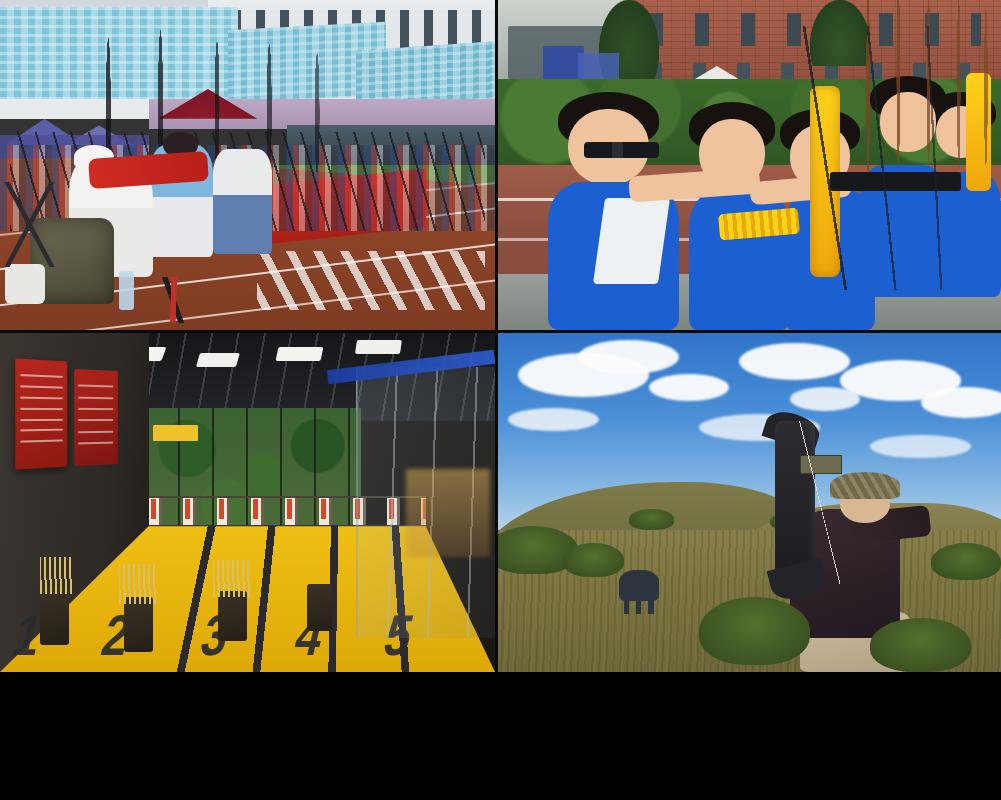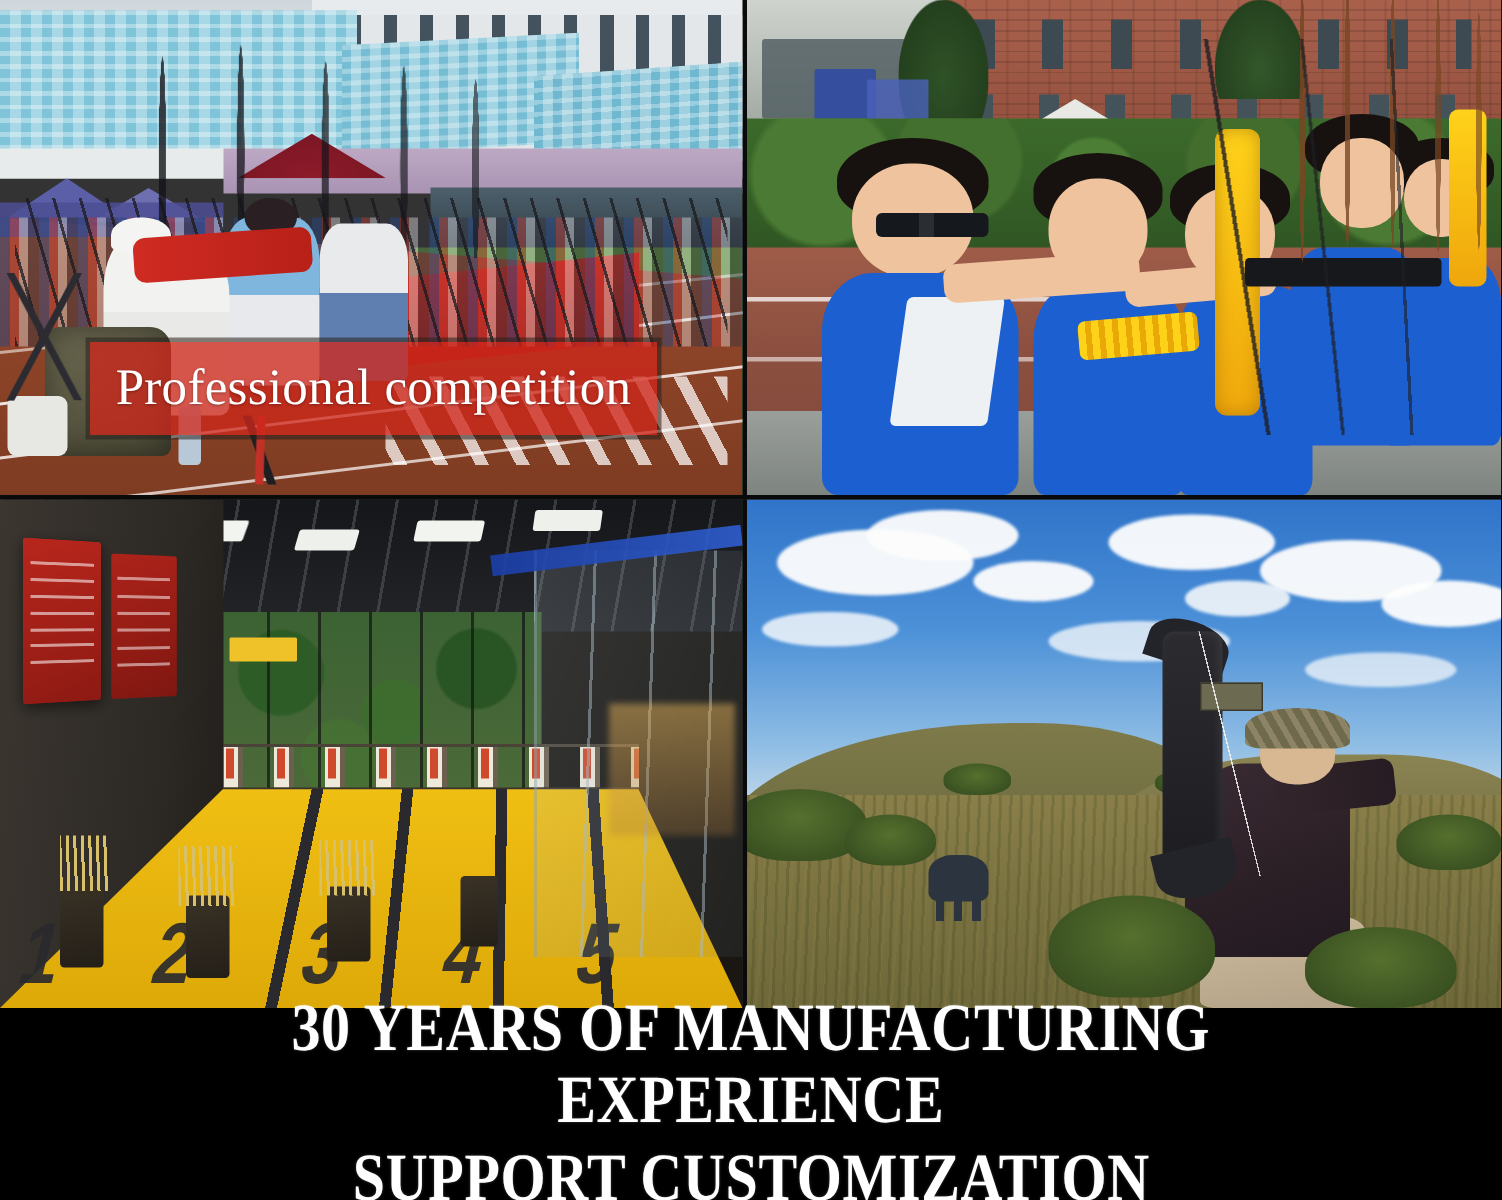--- a/index.html
+++ b/index.html
@@ -383,23 +383,20 @@
         <div class="lay p1-archerB-head"></div>
         <div class="lay p1-archerA"></div>
         <div class="lay p1-archerA-cap"></div>
         <div class="lay p1-archerA-arm"></div>
         <div class="lay p1-bag"></div>
         <div class="lay p1-bucket"></div>
         <div class="lay p1-bottle"></div>
         <div class="lay p1-stand-leg"></div>
         <div class="lay p1-tripod"></div>
       </div>
-      <div class="cap cap-red cap1">
-        <span>Professional competition</span>
-      </div>
     </div>
 
     <div class="cell tr">
       <div class="ph">
         <div class="lay p2-sky"></div>
         <div class="lay p2-leftbldg"></div>
         <div class="lay p2-leftwin"></div>
         <div class="lay p2-brick"></div>
         <div class="lay p2-brickwin"></div>
         <div class="lay p2-brickwin2"></div>
@@ -546,18 +543,14 @@
         <div class="lay p4-sight"></div>
         <div class="lay p4-bowstring"></div>
         <div class="p4-bush p4-b3"></div>
         <div class="p4-bush p4-b8"></div>
       </div>
 
     </div>
 
   </div>
 
-  <div class="footer">
-    <div class="l l1">30 YEARS OF MANUFACTURING EXPERIENCE</div>
-    <div class="l l2">SUPPORT CUSTOMIZATION</div>
-  </div>
 
 </div>
 
 </body></html>

